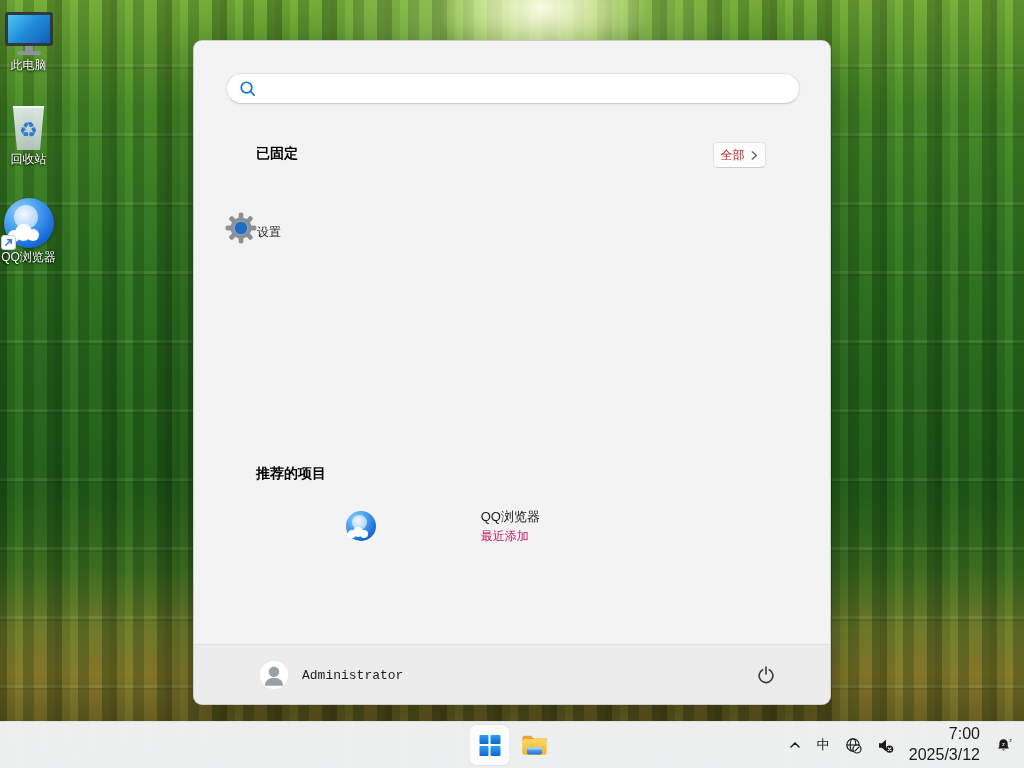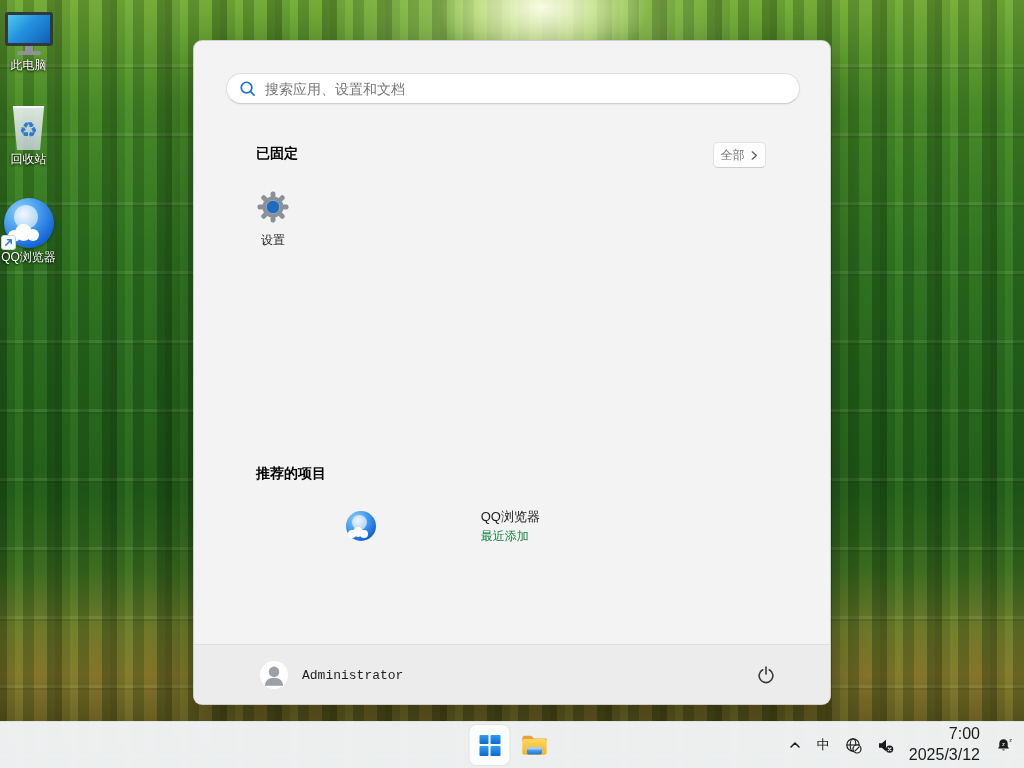--- a/index.html
+++ b/index.html
@@ -80,33 +80,33 @@
     font-family:"Liberation Sans","DejaVu Sans",sans-serif; }
   .sm-search input::placeholder { color:#767676; }
 
   .sm-section-title { position:absolute; left:62px; font-size:14px; font-weight:700; color:#000000; }
   #pinned-title { top:104px; }
   #reco-title   { top:424px; }
 
   .all-button { position:absolute; left:519px; top:101px; width:53px; height:26px;
     background:#fdfdfd; border:1px solid #e2e2e2; border-bottom-color:#cdcdcd; border-radius:5px;
     display:flex; align-items:center; justify-content:center; gap:5px; cursor:default; }
-  .all-button span { font-size:12px; color:#737373; }
+  .all-button span { font-size:12px; color:#b91c1c; }
 
   .tile { position:absolute; top:138px; width:96px; height:86px; border-radius:5px;
-    display:flex; flex-direction:column; align-items:center; padding-top:12px; cursor:default; }
+    display:flex; align-items:center; padding-top:12px; cursor:default; }
   #tile-settings { left:31px; }
   #tile-explorer { left:127px; }
   .tile-label { margin-top:9px; font-size:12px; color:#1b1b1b; white-space:nowrap; }
 
   .reco-item { position:absolute; left:56px; top:458px; width:290px; height:54px;
     border-radius:5px; display:flex; align-items:center; padding-left:8px; cursor:default; }
   .reco-texts { margin-left:17px; }
   .reco-title-text { font-size:13px; color:#1b1b1b; }
-  .reco-sub { font-size:12px; color:#15803d; margin-top:2px; }
+  .reco-sub { font-size:12px; color:#be185d; margin-top:2px; }
 
   .sm-footer { position:absolute; left:0; bottom:0; width:100%; height:60px;
     background:#ececec; border-top:1px solid #e0e0e0; border-radius:0 0 8px 8px;font-family:Liberation Mono, monospace; }
   .user-chip { position:absolute; left:52px; top:8px; height:44px; display:flex;
     align-items:center; padding:0 14px; border-radius:5px; cursor:default; }
   .avatar { width:28px; height:28px; border-radius:50%; background:#fff;
     display:flex; align-items:center; justify-content:center; overflow:hidden; }
   .user-name { margin-left:14px; font-size:13px; color:#1f1f1f; }
   .power-btn { position:absolute; right:44px; top:10px; width:40px; height:40px;
     display:flex; align-items:center; justify-content:center; border-radius:5px; cursor:default; }
@@ -179,21 +179,20 @@
   </div>
 
 
   <div class="start-menu">
 
     <div class="sm-search">
       <svg width="17" height="17" viewBox="0 0 18 18">
         <circle cx="8" cy="8" r="5.6" fill="none" stroke="#1673d2" stroke-width="1.8"></circle>
         <line x1="12.2" y1="12.2" x2="16" y2="16" stroke="#1673d2" stroke-width="1.8" stroke-linecap="round"></line>
       </svg>
-      <input type="text" placeholder="搜索应用、设置和文档" style="">
     </div>
 
     <div class="sm-section-title" id="pinned-title">已固定</div>
 
     <div class="all-button">
       <span>全部</span>
       <svg width="9" height="11" viewBox="0 0 9 12">
         <path d="M2 2l4.5 4L2 10" fill="none" stroke="#5a5a5a" stroke-width="1.4" stroke-linecap="round" stroke-linejoin="round"></path>
       </svg>
     </div>

